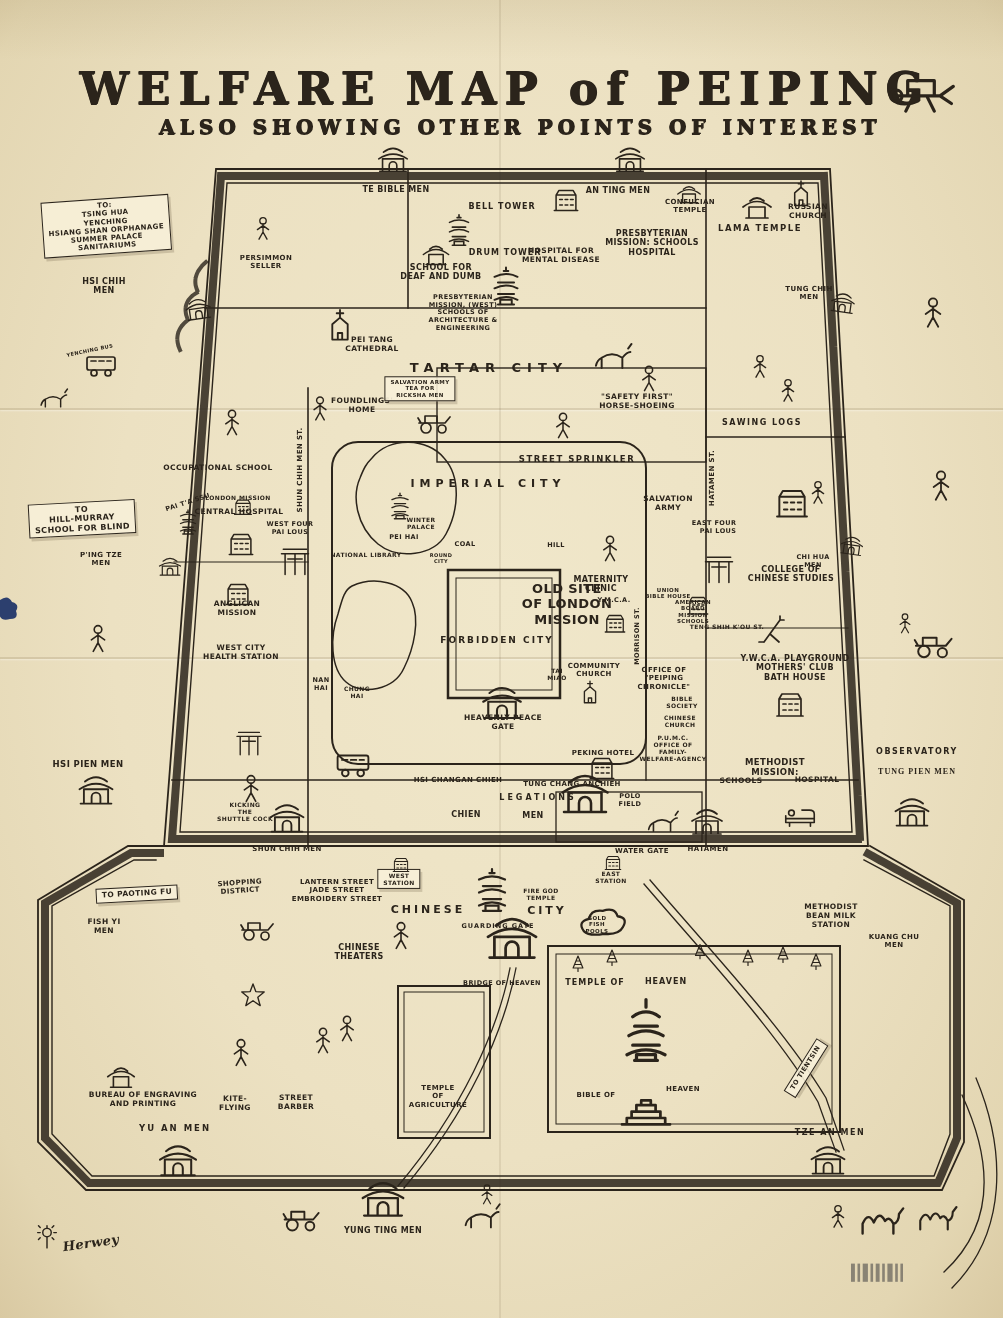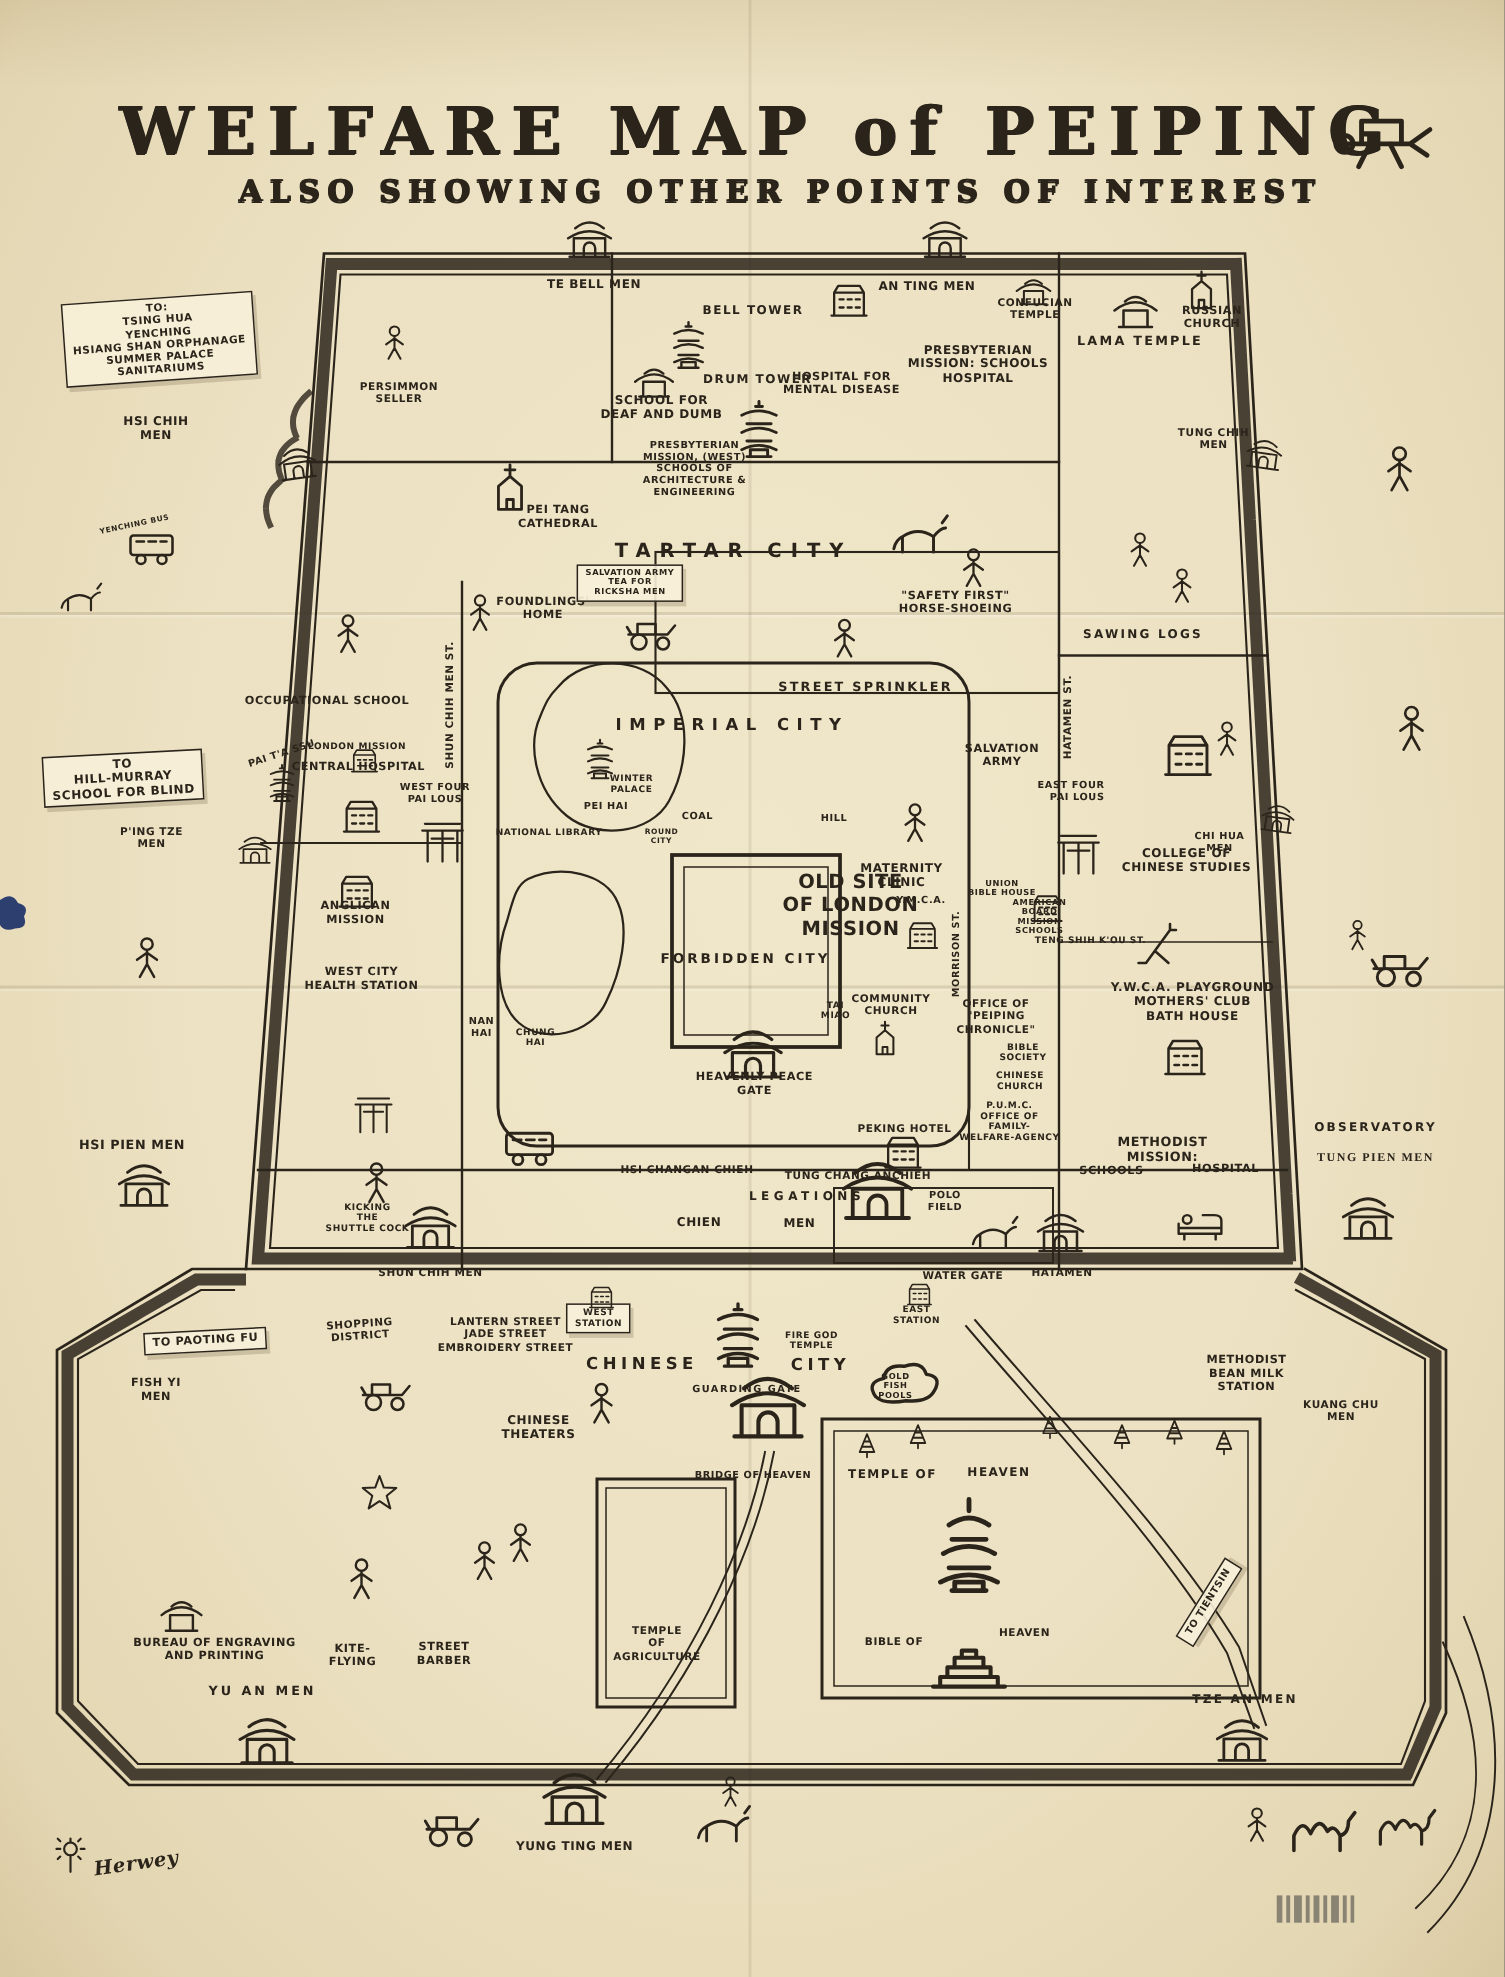--- a/index.html
+++ b/index.html
@@ -99,21 +99,21 @@
 TSING HUA
 YENCHING
 HSIANG SHAN ORPHANAGE
 SUMMER PALACE
 SANITARIUMS</div>
       <div class="lbl" style="left: 104px; top: 286px; font-size: 8px; transform: translate(-50%, -50%);">HSI CHIH
 MEN</div>
       <div class="lbl" style="left: 90px; top: 351px; font-size: 5px; transform: translate(-50%, -50%) rotate(-12deg);">YENCHING BUS</div>
       <div class="lbl" style="left: 266px; top: 262px; font-size: 7px; transform: translate(-50%, -50%);">PERSIMMON
 SELLER</div>
-      <div class="lbl" style="left: 396px; top: 190px; font-size: 8px; transform: translate(-50%, -50%);">TE BELL MEN</div>
+      <div class="lbl" style="left: 396px; top: 190px; font-size: 8px; transform: translate(-50%, -50%);">TE BIBLE MEN</div>
       <div class="lbl" style="left: 618px; top: 191px; font-size: 8px; transform: translate(-50%, -50%);">AN TING MEN</div>
       <div class="lbl" style="left: 502px; top: 207px; font-size: 8px; letter-spacing: 1px; transform: translate(-50%, -50%);">BELL TOWER</div>
       <div class="lbl" style="left: 561px; top: 219px; font-size: 7.5px; transform: translate(-50%, -50%); margin-top: 37px;">HOSPITAL FOR
 MENTAL DISEASE</div>
       <div class="lbl" style="left: 690px; top: 206px; font-size: 7px; transform: translate(-50%, -50%);">CONFUCIAN
 TEMPLE</div>
       <div class="lbl" style="left: 808px; top: 212px; font-size: 7.5px; transform: translate(-50%, -50%);">RUSSIAN
 CHURCH</div>
       <div class="lbl" style="left: 760px; top: 228px; font-size: 8.5px; letter-spacing: 1.5px; transform: translate(-50%, -50%);">LAMA TEMPLE</div>
       <div class="lbl" style="left: 809px; top: 293px; font-size: 7px; transform: translate(-50%, -50%);">TUNG CHIH

